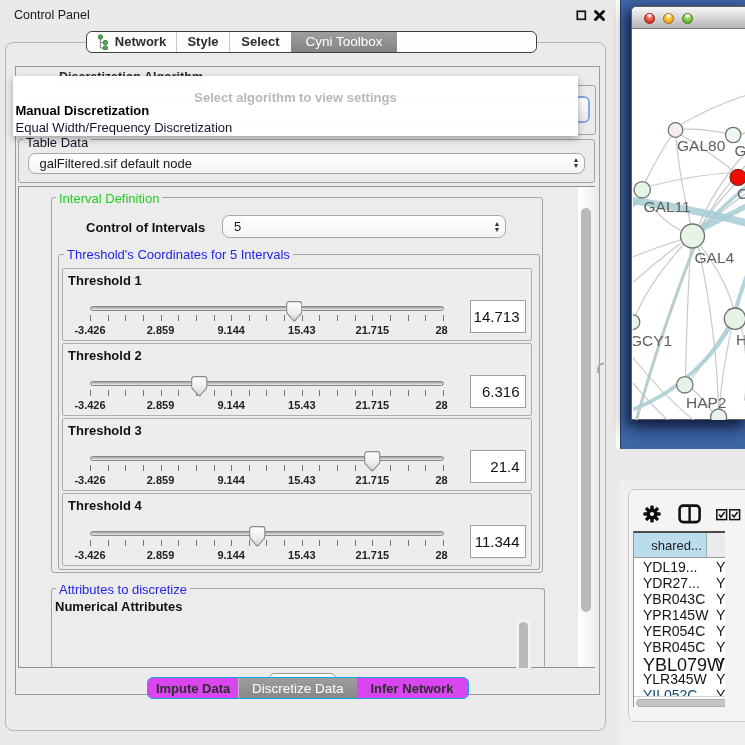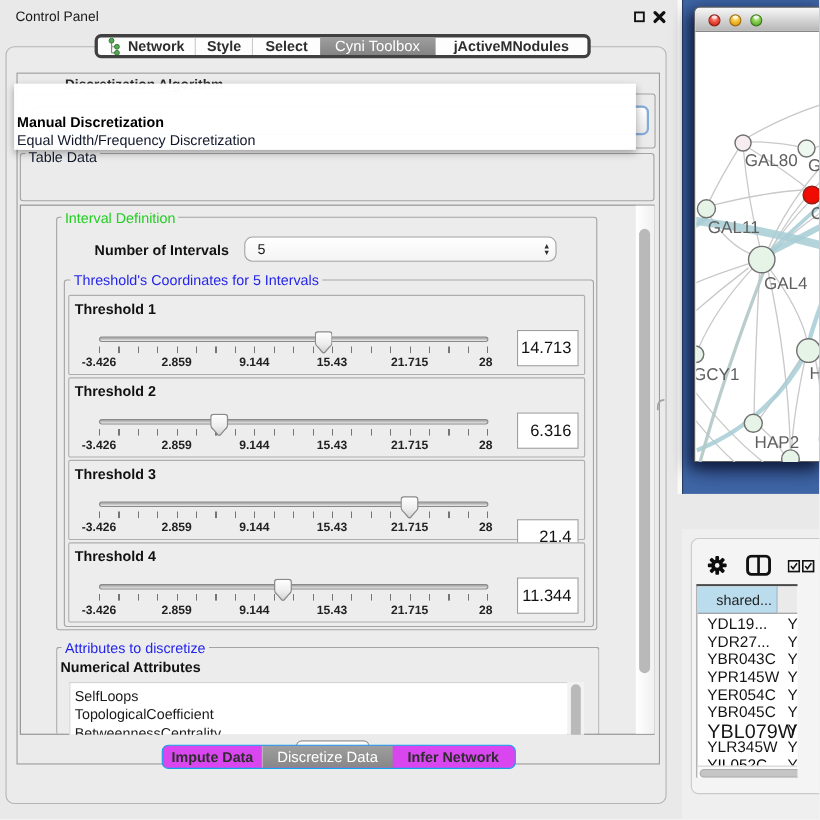--- a/index.html
+++ b/index.html
@@ -26,51 +26,57 @@
 <div class="ab" style="left:14px;top:7.5px;font-size:12.5px;color:#1a1a1a">Control Panel</div>
 <svg class="ab" style="left:576px;top:10px" width="11" height="11">
       <rect x="1.3" y="1.3" width="8" height="8" fill="none" stroke="#111" stroke-width="1.7"></rect>
     </svg>
 <svg class="ab" style="left:593px;top:9px" width="13" height="13">
       <path d="M2.5,2.5 L10.5,10.5 M10.5,2.5 L2.5,10.5" stroke="#111" stroke-width="3" stroke-linecap="round"></path>
     </svg>
 
 <div class="ab" style="left:5px;top:42px;width:601px;height:689px;border:1px solid #b5b5b5;border-radius:8px;background:#ebebeb;box-sizing:border-box"></div>
 
-<div class="ab" style="left:86px;top:30.5px;width:451px;height:22px;background:#fdfdfd;border:3px solid #404040;border-radius:6px;box-sizing:border-box;display:flex;overflow:hidden">
+<div class="ab" style="left:86px;top:30.5px;width:451px;height:22px;background:#fdfdfd;border:1px solid #404040;border-radius:6px;box-sizing:border-box;display:flex;overflow:hidden">
   <div class="seg" style="width:90px;border-right:1px solid #c9c9c9">
     <svg width="12" height="16" style="margin-right:6px;margin-top:1px">
           <path d="M3.4,3 L3.4,14 M3.4,8.5 L8.2,8.5 M3.4,14 L8.2,14" stroke="#8a8a8a" stroke-width="1.1" fill="none"></path>
           <circle cx="3.4" cy="3" r="2.2" fill="#55a855" stroke="#2f7c2f" stroke-width="0.9"></circle>
           <circle cx="8.3" cy="8.5" r="2.2" fill="#55a855" stroke="#2f7c2f" stroke-width="0.9"></circle>
           <circle cx="8.3" cy="14" r="2.2" fill="#55a855" stroke="#2f7c2f" stroke-width="0.9"></circle>
         </svg>
     Network</div>
   <div class="seg" style="width:53px;border-right:1px solid #c9c9c9">Style</div>
   <div class="seg" style="width:61px">Select</div>
   <div class="seg" style="width:106px;background:linear-gradient(#9e9e9e,#848484);color:#fff;font-weight:400;font-size:13.5px">Cyni Toolbox</div>
-  <div class="seg" style="width:140px">jActiveMNodules</div>
 </div>
 
 <div class="ab" style="left:15px;top:66px;width:585px;height:629px;border:1px solid #9c9c9c;background:#ebebeb;box-sizing:border-box"></div>
 
 <div class="grp" style="left:21px;top:85px;width:573px;height:48px"></div>
 <div class="ab" style="left:57px;top:69.5px;font-size:12.5px;font-weight:700;color:#2a2a2a;background:#ebebeb;padding:0 2px">Discretization Algorithm</div>
 <div class="ab" style="left:27.5px;top:95.5px;width:558px;height:23px;border:2.5px solid #84aad8;border-radius:6px;background:linear-gradient(#ffffff,#e9e9e9)"></div>
 
 <div class="grp" style="left:18px;top:139px;width:575px;height:42px"></div>
 <div class="ab" style="left:23px;top:135px;font-size:13px;color:#0f172a;background:#ebebeb;padding:0 3px">Table Data</div>
+<div class="combo" style="left:27.5px;top:152.5px;width:557.5px;height:21.5px">
+      <span class="tx">galFiltered.sif default node</span>
+      <span class="arr">
+        <i class="u"></i>
+        <i class="d"></i>
+      </span>
+    </div>
 
 <div class="ab" style="left:18px;top:185.5px;width:577px;height:482px;border:1px solid #8f8f8f;background:#ececec;box-sizing:border-box"></div>
 <div class="ab" style="left:577.5px;top:186.5px;width:17px;height:480px;background:linear-gradient(90deg,#ffffff,#f0f0f0)"></div>
 <div class="ab" style="left:580.5px;top:208px;width:10.5px;height:404px;border-radius:5.5px;background:#b9b9b9"></div>
 
 <div class="grp" style="left:51px;top:197px;width:490px;height:374px"></div>
 <div class="glabel" style="left:56px;top:190.5px;color:#22cf22">Interval Definition</div>
-<div class="ab" style="left:86px;top:220px;font-size:13px;font-weight:700;color:#111">Number of Intervals</div>
+<div class="ab" style="left:86px;top:220px;font-size:13px;font-weight:700;color:#111">Control of Intervals</div>
 <div class="combo" style="left:222px;top:215px;width:284px;height:23px">
       <span class="tx">5</span>
       <span class="arr">
         <i class="u"></i>
         <i class="d"></i>
       </span>
     </div>
 
 <div class="grp" style="left:58px;top:253.5px;width:480px;height:314px"></div>
 <div class="glabel" style="left:64px;top:247px;color:#2424ea">Threshold's Coordinates for 5 Intervals</div>
@@ -130,21 +136,21 @@
 <svg class="ab" style="left:364.25px;top:450.5px" width="16.5" height="21" viewBox="0 0 18 23">
       <defs>
         <linearGradient id="thg3" x1="0" y1="0" x2="0" y2="1">
           <stop offset="0" stop-color="#ffffff"></stop>
           <stop offset="0.6" stop-color="#ececec"></stop>
           <stop offset="1" stop-color="#d2d2d2"></stop>
         </linearGradient>
       </defs>
       <path d="M3.5,0.7 L14.5,0.7 Q17.3,0.7 17.3,3.5 L17.3,11.5 Q17.3,14 14.8,15.8 L10.5,20.8 Q9,22.3 7.5,20.8 L3.2,15.8 Q0.7,14 0.7,11.5 L0.7,3.5 Q0.7,0.7 3.5,0.7 Z" fill="url(#thg3)" stroke="#898989" stroke-width="1.2"></path>
     </svg>
-<div class="vbox" style="top:472px">21.4</div>
+<div class="vbox" style="top:450.0px">21.4</div>
 <div class="tpanel" style="top:492.5px"></div>
 <div class="ttitle" style="top:498.0px">Threshold 4</div>
 <div class="track" style="top:530.5px"></div>
 <div class="ticks" style="top:540.0px"></div>
 <div class="tlab" style="left:90px;top:549.0px">-3.426</div>
 <div class="tlab" style="left:160.5px;top:549.0px">2.859</div>
 <div class="tlab" style="left:231.2px;top:549.0px">9.144</div>
 <div class="tlab" style="left:301.8px;top:549.0px">15.43</div>
 <div class="tlab" style="left:372.4px;top:549.0px">21.715</div>
 <div class="tlab" style="left:441.5px;top:549.0px">28</div>
@@ -156,37 +162,33 @@
           <stop offset="1" stop-color="#d2d2d2"></stop>
         </linearGradient>
       </defs>
       <path d="M3.5,0.7 L14.5,0.7 Q17.3,0.7 17.3,3.5 L17.3,11.5 Q17.3,14 14.8,15.8 L10.5,20.8 Q9,22.3 7.5,20.8 L3.2,15.8 Q0.7,14 0.7,11.5 L0.7,3.5 Q0.7,0.7 3.5,0.7 Z" fill="url(#thg4)" stroke="#898989" stroke-width="1.2"></path>
     </svg>
 <div class="vbox" style="top:525.0px">11.344</div>
 
 <div class="grp" style="left:51px;top:588px;width:492px;height:79px;border-bottom:none"></div>
 <div class="glabel" style="left:56px;top:581.5px;color:#2424ea">Attributes to discretize</div>
 <div class="ab" style="left:55px;top:599px;font-size:13px;font-weight:700;color:#111">Numerical Attributes</div>
-<div class="ab" style="left:63px;top:619.5px;width:452.5px;height:48px;background:#fff;border-top:1px solid #d4d4d4;border-left:1px solid #d4d4d4;overflow:hidden;box-sizing:border-box">
-<div class="ab lst" style="left:4px;top:4px">SelfLoops</div>
-<div class="ab lst" style="left:4px;top:21px">TopologicalCoefficient</div>
-<div class="ab lst" style="left:4px;top:38px">BetweennessCentrality</div>
-</div>
 <div class="ab" style="left:515.5px;top:619.5px;width:15px;height:48px;background:#f2f2f2"></div>
 <div class="ab" style="left:518.5px;top:621.5px;width:9px;height:46px;border-radius:4.5px 4.5px 0 0;background:#b9b9b9"></div>
 
 <div class="ab" style="left:269px;top:672.5px;width:67px;height:19px;border:1px solid #989898;border-radius:5.5px;background:linear-gradient(#ffffff,#e8e8e8 70%,#dcdcdc);font-size:14px;color:#111;text-align:center;line-height:18px;box-sizing:border-box">Apply</div>
 
 <div class="ab" style="left:147px;top:677px;width:321.5px;height:22px;background:#d946ef;border:1px solid #0ea5e9;border-radius:6px;box-sizing:border-box;display:flex;overflow:hidden">
   <div class="seg" style="width:92px;border-right:1px solid #bdbdbd">Impute Data</div>
   <div class="seg" style="width:118.5px;background:linear-gradient(#9e9e9e,#878787);color:#fff;font-weight:400;font-size:13.5px">Discretize Data</div>
   <div class="seg" style="width:112px">Infer Network</div>
 </div>
 
 <div class="ab" style="left:13px;top:75.5px;width:565px;height:60.5px;background:rgba(255,255,255,0.975);box-shadow:0 3px 7px rgba(0,0,0,.32);z-index:40"></div>
+<div class="ab" style="left:13px;top:90px;width:565px;text-align:center;font-size:13px;font-weight:700;color:#b9b9b9;z-index:41">Select algorithm to view settings</div>
 <div class="ab" style="left:15.5px;top:103px;font-size:13px;font-weight:700;color:#000;z-index:41">Manual Discretization</div>
 <div class="ab" style="left:15.5px;top:119.5px;font-size:13px;color:#0f172a;z-index:41">Equal Width/Frequency Discretization</div>
 
 <div class="ab" style="left:616px;top:0;width:4px;height:449px;background:#fafafa"></div>
 <div class="ab" style="left:620px;top:0;width:125px;height:449px;background:#3f66a6;border-left:1px solid #2b3f63;box-sizing:border-box"></div>
 <svg class="ab" style="left:596px;top:362px" width="10" height="12">
       <path d="M8,1.5 Q2,1.5 2,8.5 L2,11" fill="none" stroke="#a3a3a3" stroke-width="1.6"></path>
     </svg>
 
 <div class="ab" style="left:631px;top:6px;width:115px;height:414px;background:#fff;border:1px solid #5f5f5f;border-radius:5px 0 0 0;box-shadow:-4px 5px 12px rgba(8,16,45,.7),0 7px 20px rgba(8,16,45,.6);box-sizing:border-box">
@@ -309,18 +311,18 @@
  <div style="position:absolute;left:9px;top:74px;font-size:14px;color:#141414;white-space:nowrap">YPR145W</div>
  <div style="position:absolute;left:82px;top:74px;font-size:14px;color:#141414;white-space:nowrap">YPR1...</div>
  <div style="position:absolute;left:9px;top:90px;font-size:14px;color:#141414;white-space:nowrap">YER054C</div>
  <div style="position:absolute;left:82px;top:90px;font-size:14px;color:#141414;white-space:nowrap">YER0...</div>
  <div style="position:absolute;left:9px;top:106px;font-size:14px;color:#141414;white-space:nowrap">YBR045C</div>
  <div style="position:absolute;left:82px;top:106px;font-size:14px;color:#141414;white-space:nowrap">YBR0...</div>
  <div style="position:absolute;left:9px;top:122px;font-size:18px;color:#141414;white-space:nowrap">YBL079W</div>
  <div style="position:absolute;left:82px;top:122px;font-size:14px;color:#141414;white-space:nowrap">YBL0...</div>
  <div style="position:absolute;left:9px;top:138px;font-size:14px;color:#141414;white-space:nowrap">YLR345W</div>
  <div style="position:absolute;left:82px;top:138px;font-size:14px;color:#141414;white-space:nowrap">YLR3...</div>
- <div style="position:absolute;left:9px;top:154px;font-size:14px;color:#000000;white-space:nowrap">YIL052C</div>
+ <div style="position:absolute;left:9px;top:154px;font-size:14px;color:#0c4a6e;white-space:nowrap">YIL052C</div>
  <div style="position:absolute;left:82px;top:154px;font-size:14px;color:#141414;white-space:nowrap">YIL0...</div>
  <div style="position:absolute;left:0;top:163px;right:0;height:13px;background:#fafafa;border-top:1px solid #d0d0d0"></div>
  <div style="position:absolute;left:1.5px;top:165.5px;width:130px;height:8.5px;border-radius:4.5px;background:#c5c5c5;border:1px solid #adadad;box-sizing:border-box"></div>
 </div>
 
 </div>
 </body></html>

